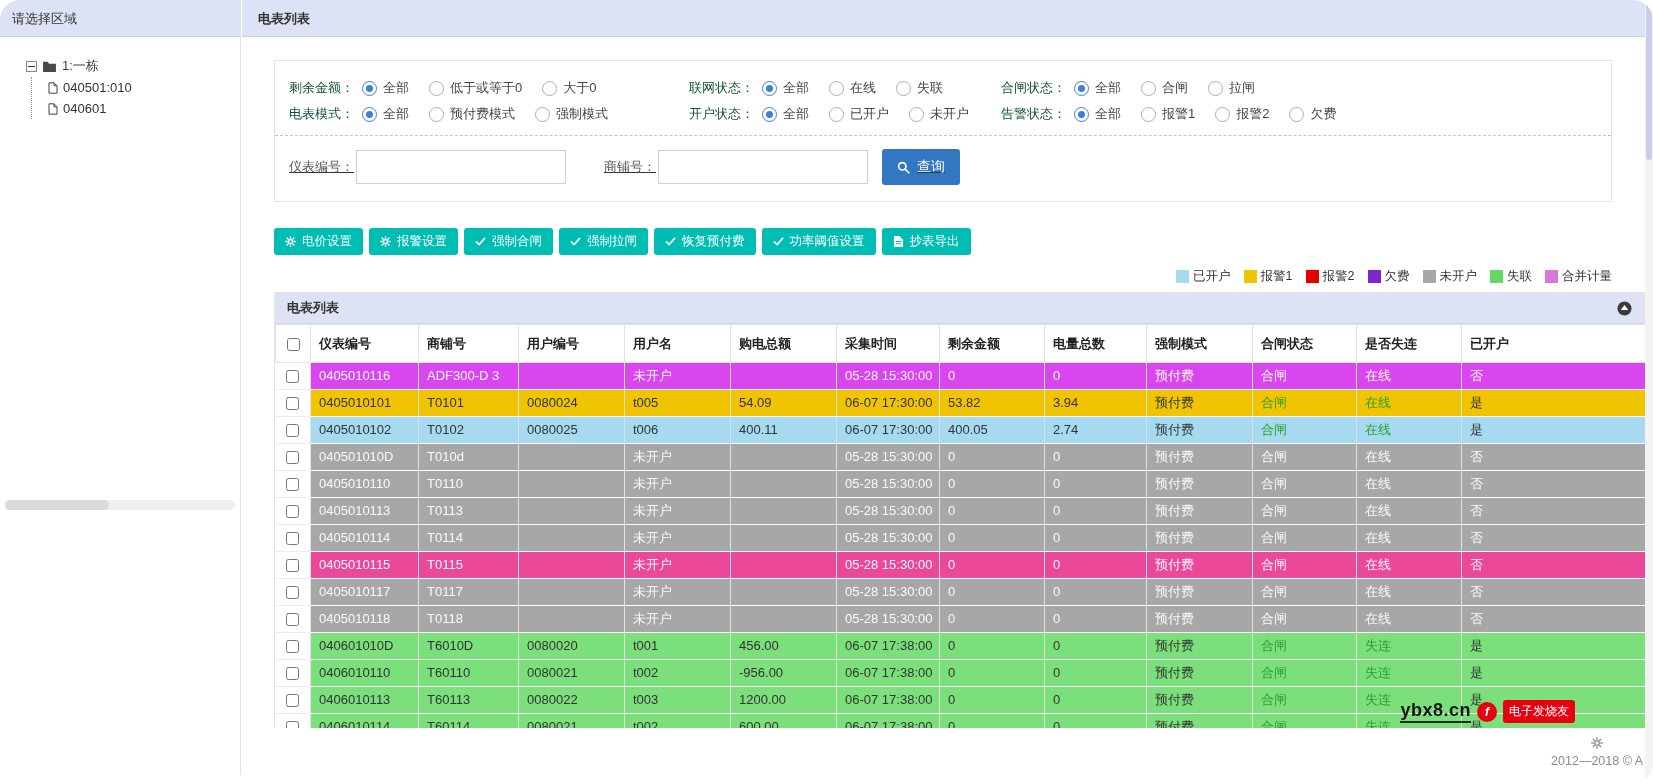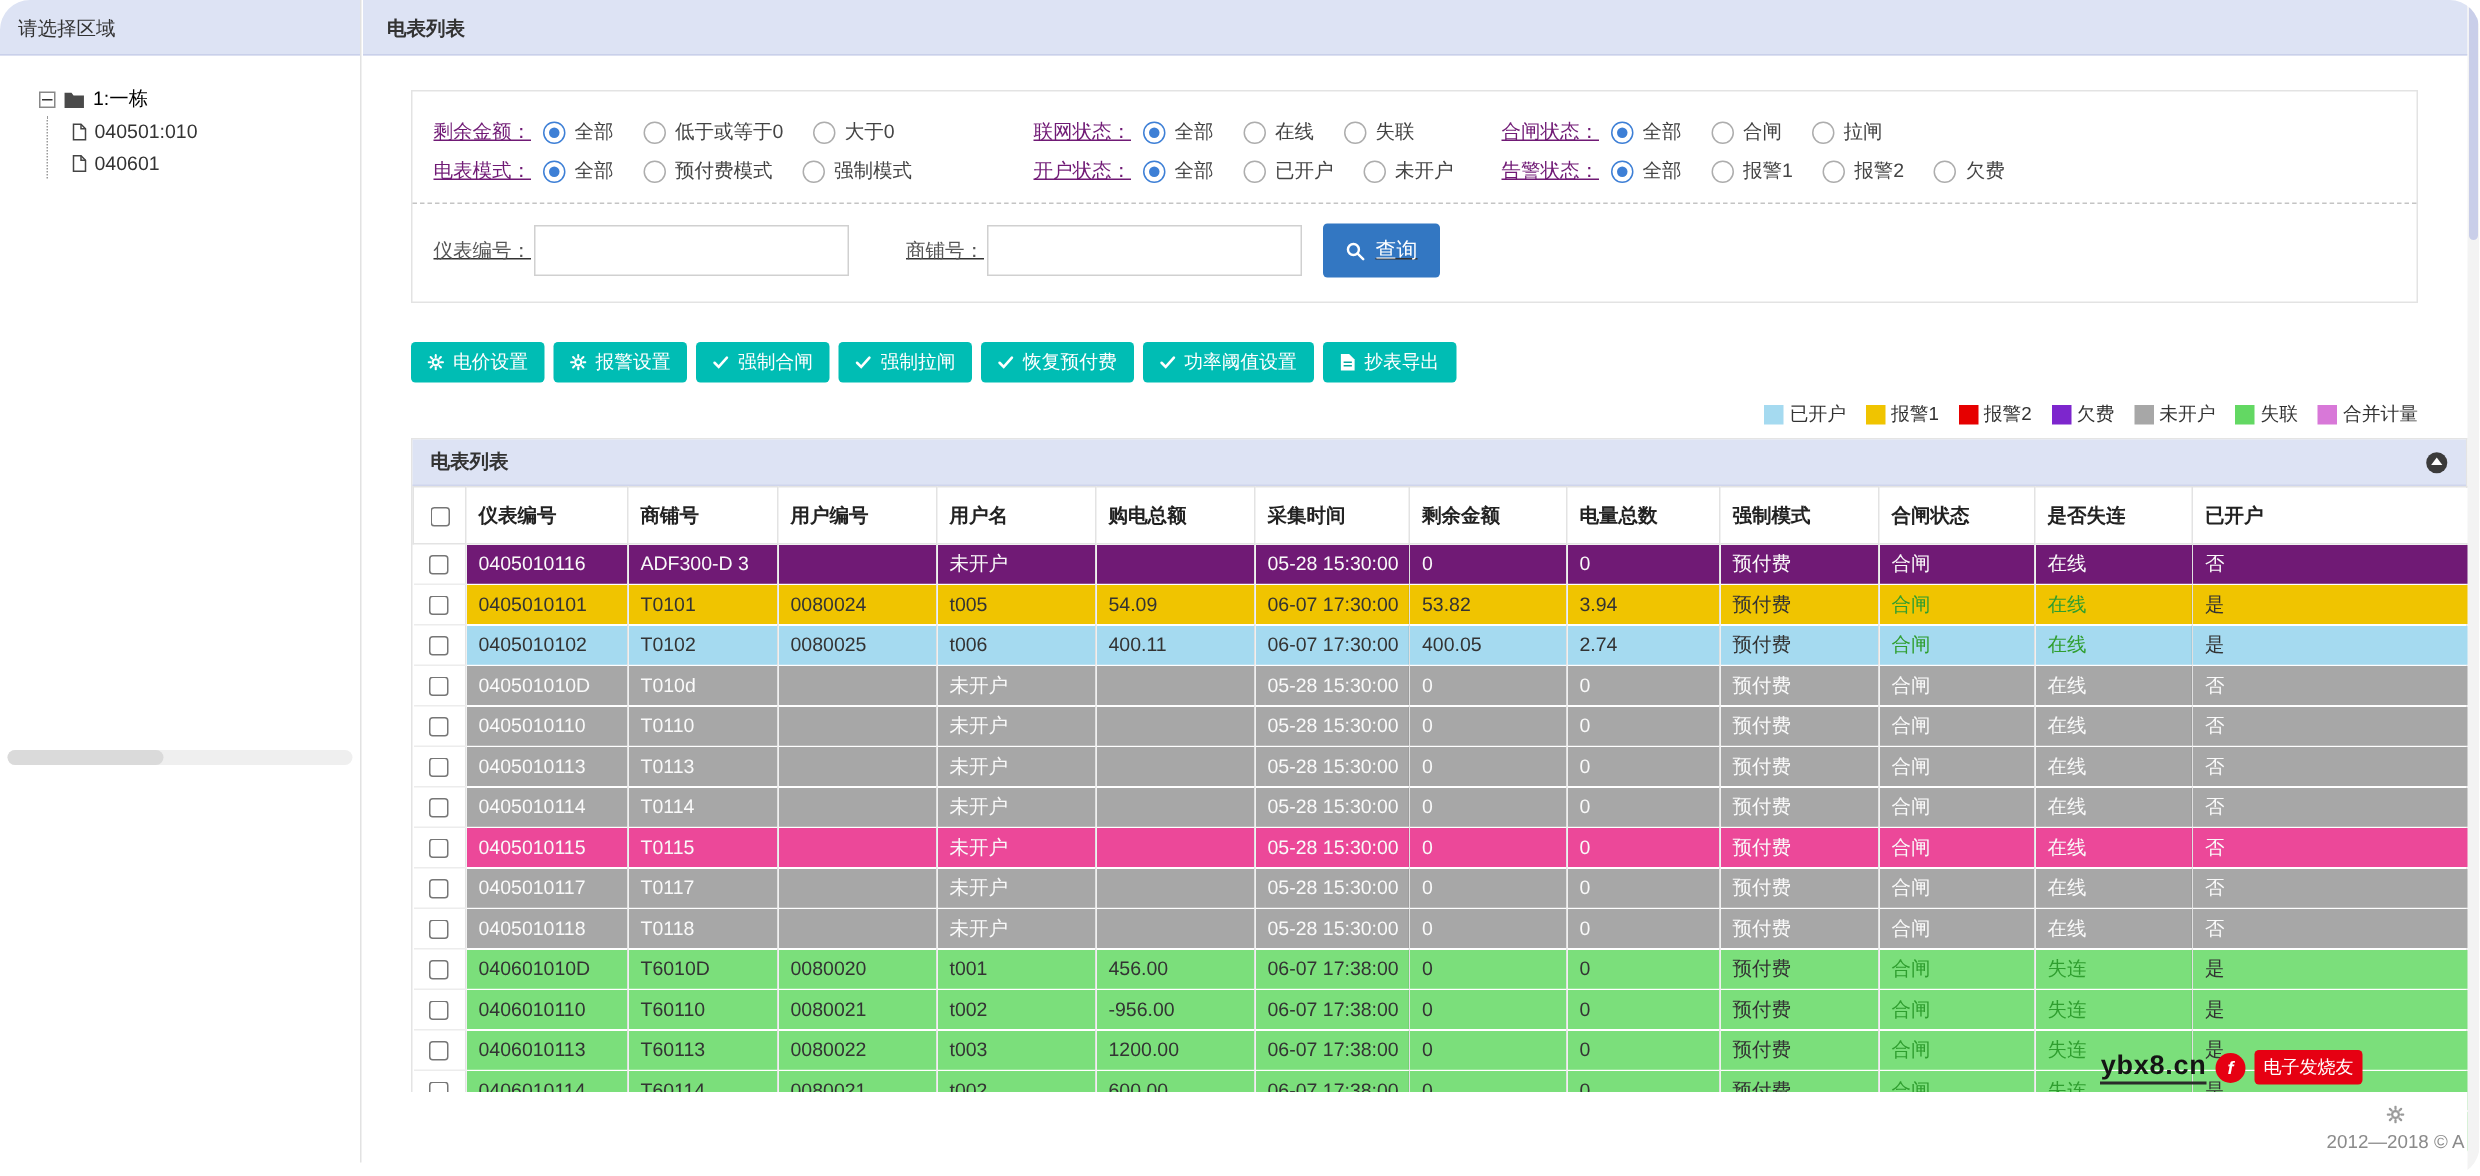--- a/index.html
+++ b/index.html
@@ -19,21 +19,21 @@
     border-bottom: 1px solid #c9d0ea;
     color: #333; padding-left: 12px;
   }
   
   .sidebar {
     position: absolute; left: 0; top: 0;
     width: 241px; height: 775px;
     background: #fff; border-right: 1px solid #e2e2e2;
   }
   .tree { padding: 20px 0 0 26px; }
-  .tree-root { display: flex; align-items: center; gap: 5px; color: #000000; }
+  .tree-root { display: flex; align-items: center; gap: 5px; color: #404040; }
   .expander {
     width: 11px; height: 11px; border: 1px solid #888; background: #fff;
     display: inline-flex; align-items: center; justify-content: center; flex: none;
   }
   .expander .minus { width: 7px; height: 1px; background: #333; }
   .tree-children { margin: 2px 0 0 5px; padding-left: 16px; border-left: 1px dotted #9a9a9a; }
   .tree-item { display: flex; align-items: center; gap: 5px; padding: 3px 0; color: #333; cursor: default; }
   .sidebar-scrollbar {
     position: absolute; left: 5px; right: 5px; top: 500px; height: 10px;
     background: #efefef; border-radius: 5px;
@@ -45,21 +45,21 @@
   .content { padding: 23px 0 0 32px; }
   
   .filter-box {
     border: 1px solid #e3e3e3; background: #fff;
     margin-right: 33px; padding: 14px 10px 16px 14px;
   }
   .filter-row { display: flex; align-items: center; height: 26px; }
   .fgroup { display: flex; align-items: center; }
   .fgroup.w1 { width: 400px; }
   .fgroup.w2 { width: 312px; }
-  .glabel { color: #701a75; margin-right: 8px; white-space: nowrap; text-decoration: underline; }
+  .glabel { color: #14532d; margin-right: 8px; white-space: nowrap; }
   .opt { display: inline-flex; align-items: center; margin-right: 20px; cursor: pointer; }
   .radio {
     width: 15px; height: 15px; border-radius: 50%; border: 1px solid #adadad;
     background: #fff; display: inline-block; position: relative; margin-right: 6px; flex: none;
   }
   .radio.checked { border-color: #3d7fd6; }
   .radio.checked i { position: absolute; left: 3px; top: 3px; right: 3px; bottom: 3px; border-radius: 50%; background: #3d7fd6; }
   .olabel { color: #444; white-space: nowrap; }
   .dashed-sep { border-top: 1px dashed #c4c4c4; margin: 8px -10px 0 -14px; }
   .search-row { display: flex; align-items: center; margin-top: 13px; text-decoration: underline; }
@@ -465,21 +465,21 @@
                 <th>采集时间</th>
                 <th>剩余金额</th>
                 <th>电量总数</th>
                 <th>强制模式</th>
                 <th>合闸状态</th>
                 <th>是否失连</th>
                 <th>已开户</th>
               </tr>
             </thead>
           <tbody>
-              <tr class="row-gray" style="background: #701a75;">
+              <tr class="row-gray" style="background: #d946ef;">
                 <td class="cb-cell"><input type="checkbox" style=""></td>
                 <td>0405010116</td>
                 <td>ADF300-D 3</td>
                 <td></td>
                 <td>未开户</td>
                 <td></td>
                 <td>05-28 15:30:00</td>
                 <td>0</td>
                 <td>0</td>
                 <td>预付费</td>

